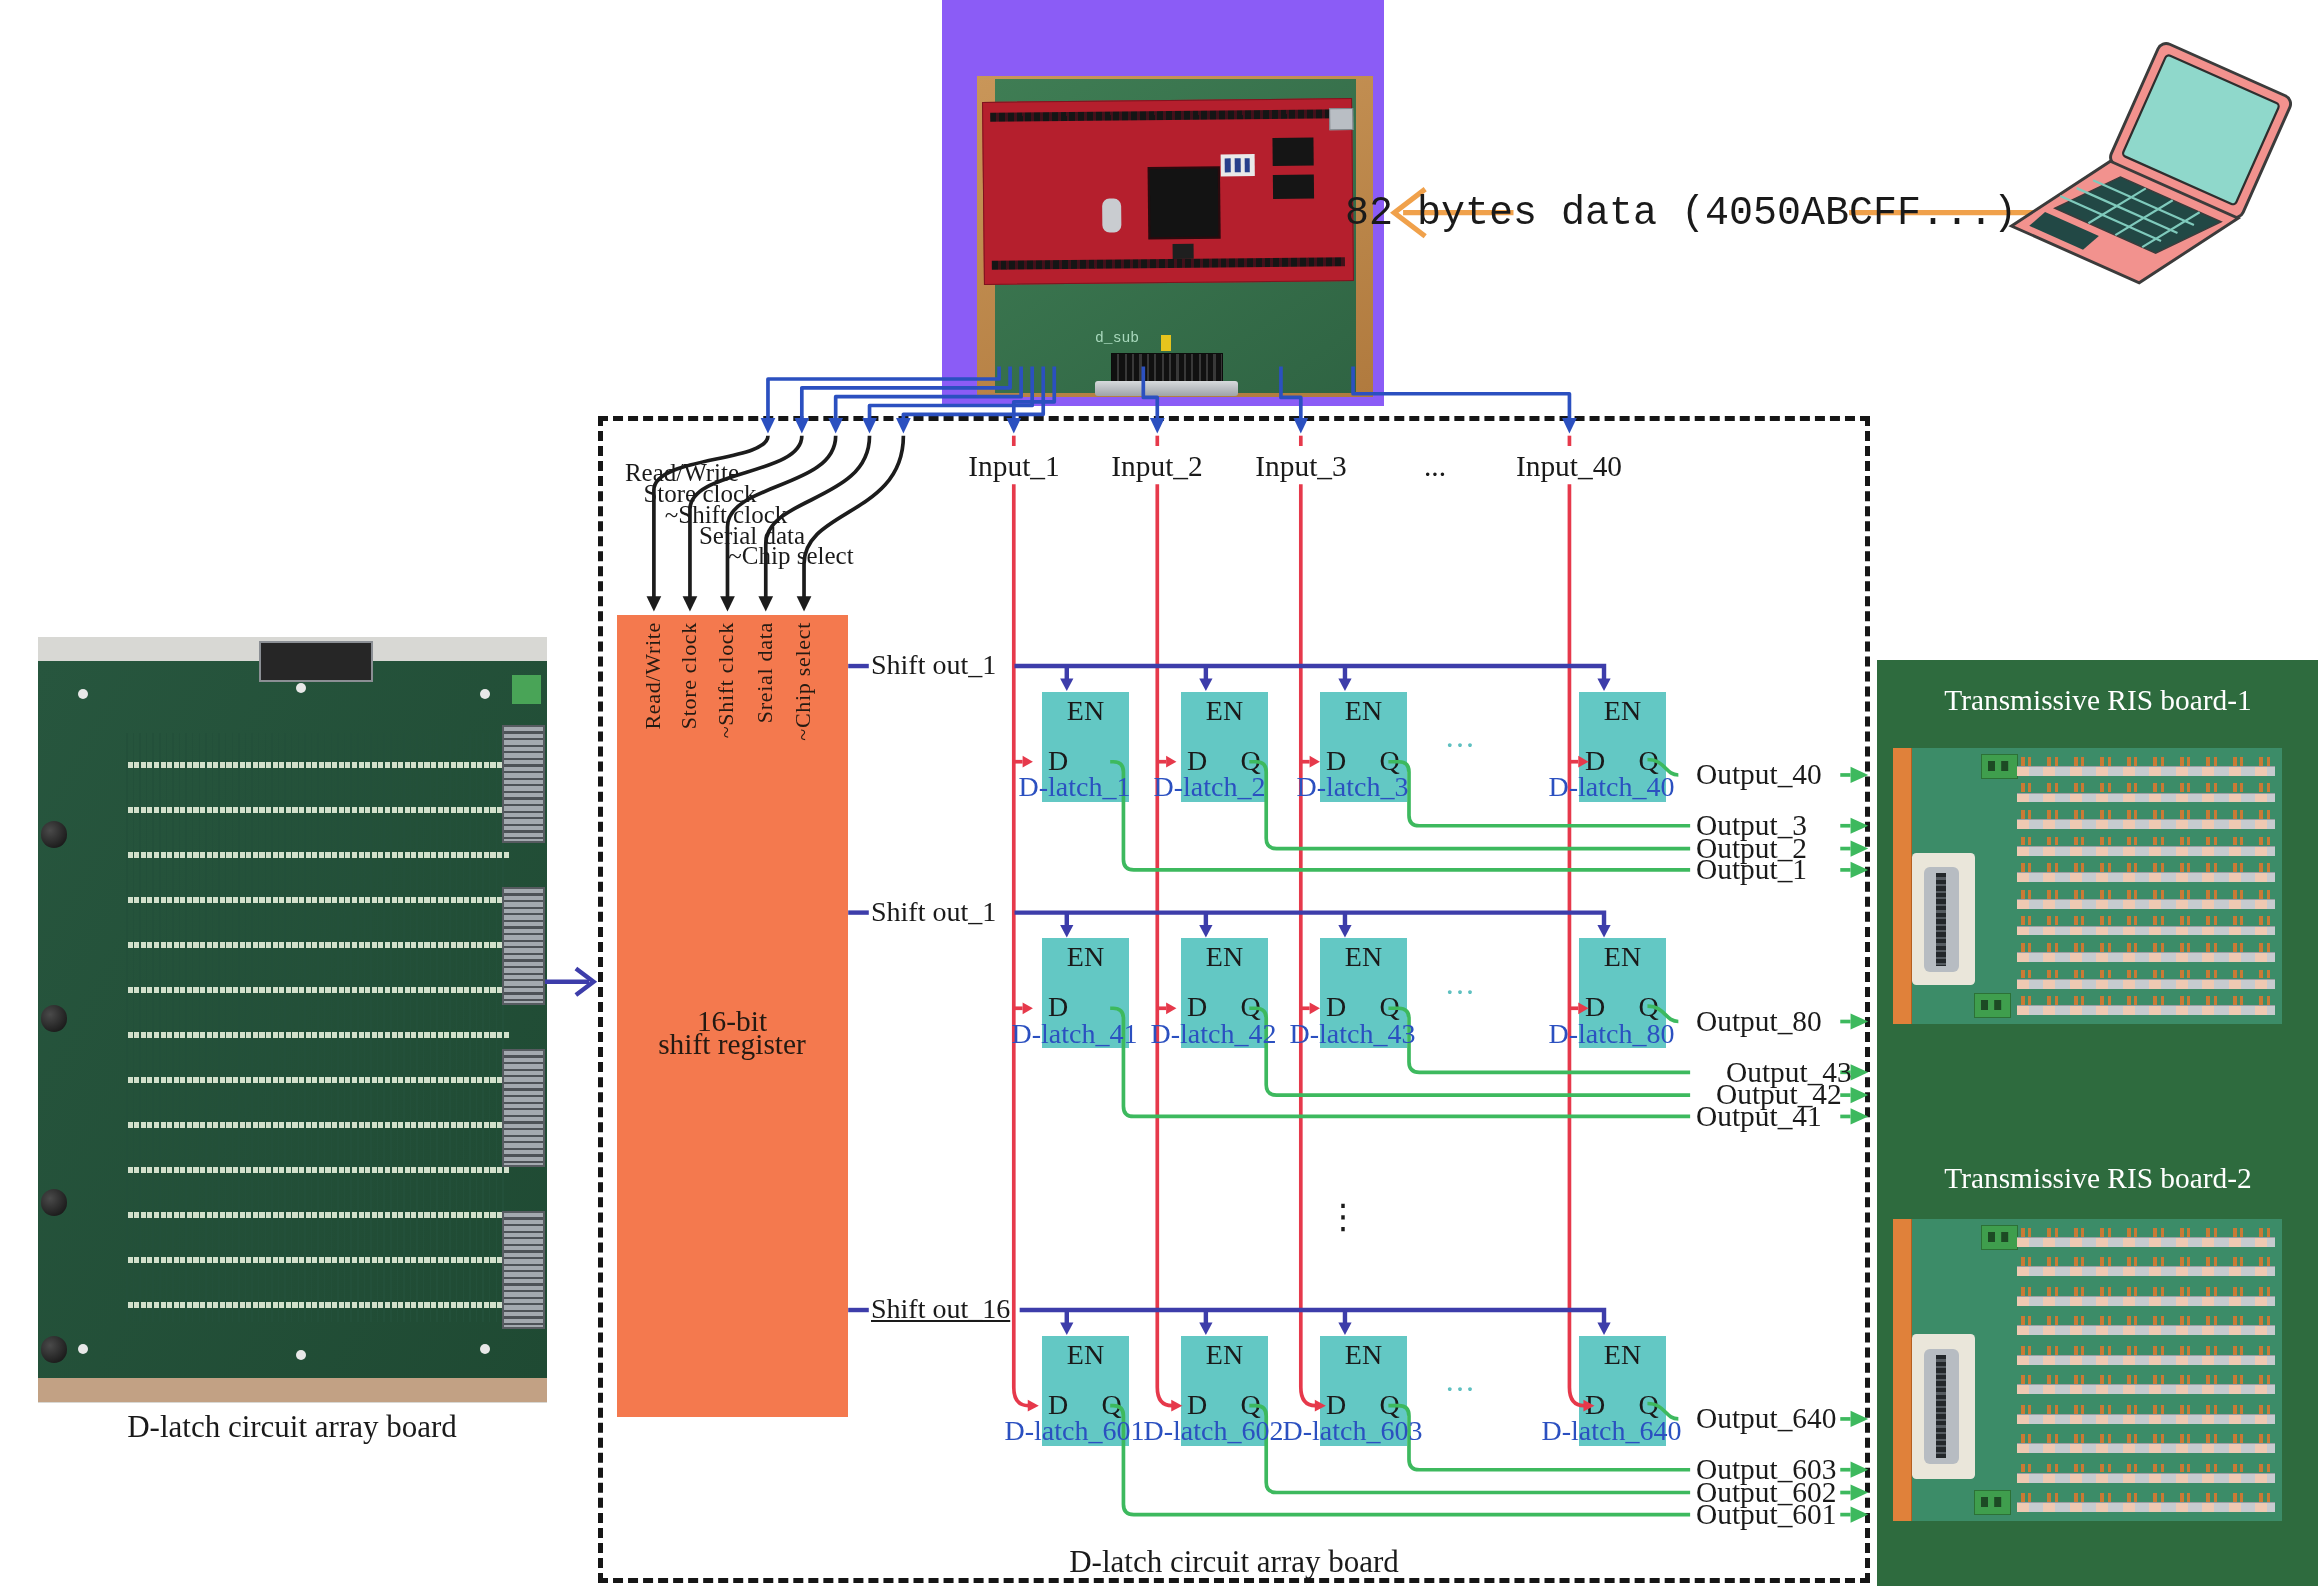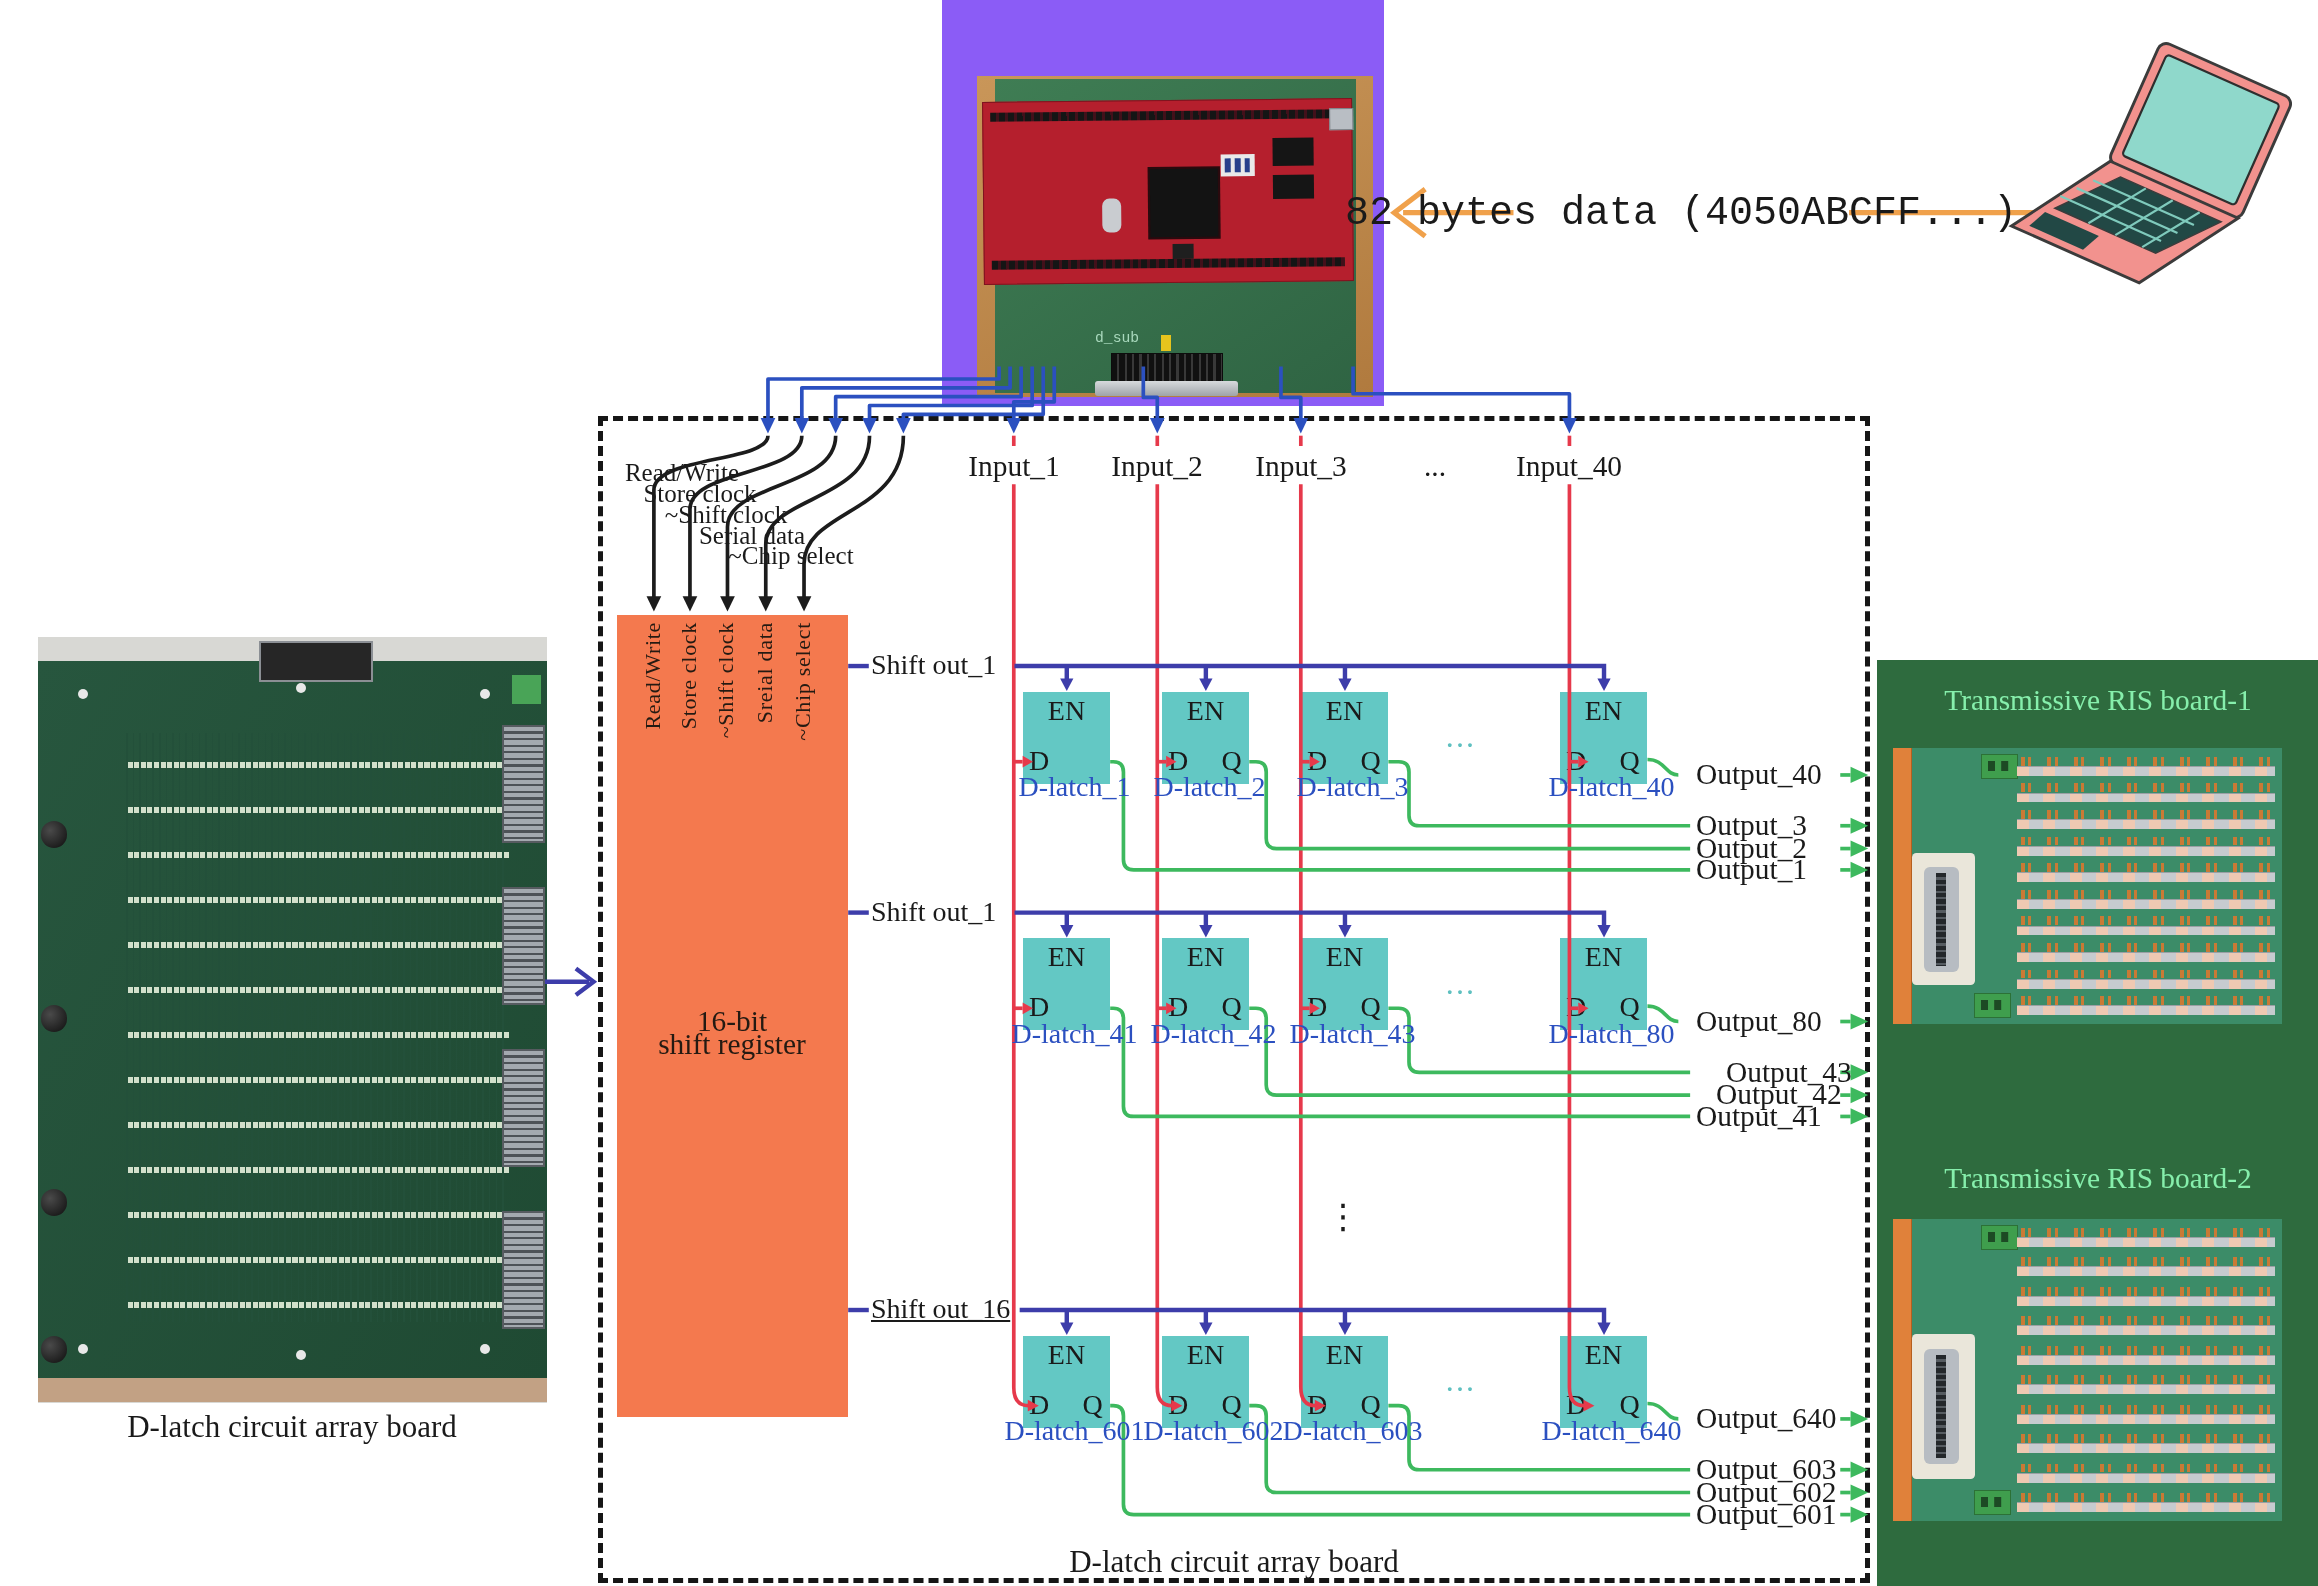--- a/index.html
+++ b/index.html
@@ -25,21 +25,21 @@
   #mcu-bracket{left:118px;top:305px;width:143px;height:14.7px;background:linear-gradient(#d7dadd,#9ea3a8);border-radius:2.9px;}
   #mcu-jumper{left:184px;top:259px;width:10.3px;height:16px;background:#e6c41d;}
   #dsub-label{left:118px;top:254px;color:#a8d8bc;font-size:14.7px;font-family:"Liberation Mono",monospace;}
   
   #dashed-box{left:598px;top:416px;width:1272px;height:1167px;border:5.9px dashed #161616;box-sizing:border-box;z-index:0;}
   
   #shift-register{left:617px;top:615px;width:231px;height:802px;background:#f4794e;z-index:2;}
   .pin-label{position:absolute;writing-mode:vertical-rl;transform:rotate(180deg);font-size:22px;color:#241a12;letter-spacing:0.7px;z-index:4;}
   #reg-line1,#reg-line2{font-size:29.4px;color:#241a12;z-index:4;}
   
-  .latch{position:absolute;width:87px;height:92px;background:#63c8c4;z-index:2;}
+  .latch{position:absolute;width:87px;height:110px;background:#63c8c4;z-index:2;margin-left:19px;}
   .latch .en{position:absolute;top:2.9px;left:0;right:0;text-align:center;font-size:28px;}
   .latch .d{position:absolute;left:5.9px;top:53px;font-size:28px;}
   .latch .q{position:absolute;right:7.4px;top:53px;font-size:28px;}
   .latch-name{position:absolute;width:221px;text-align:center;font-size:28px;color:#2b50c0;z-index:5;}
   .row-dots{color:#5fc0c0;font-size:32px;letter-spacing:2.2px;z-index:4;}
   
   .input-label{font-size:29.4px;z-index:4;}
   .sig-label{font-size:25px;z-index:4;}
   .shift-label{position:absolute;font-size:28px;z-index:4;}
   .out-label{position:absolute;font-size:29.4px;z-index:4;}
@@ -54,21 +54,21 @@
                      repeating-linear-gradient(180deg,rgba(0,0,0,0) 0 29.4px,#d2e0cb 29.4px 35px,rgba(0,0,0,0) 35px 45px);}
   .lp-conn{position:absolute;left:464px;width:43px;height:118px;background:#a3a9af;border:2.2px solid #565b60;box-sizing:border-box;
     background-image:repeating-linear-gradient(180deg,#a3a9af 0 4.4px,#4d5257 4.4px 6.6px);}
   .lp-barrel{position:absolute;left:2.9px;width:26.5px;height:26.5px;border-radius:50%;background:radial-gradient(circle at 35% 35%,#4a4a4a,#0d0d0d);}
   .lp-hole{position:absolute;width:10.3px;height:10.3px;border-radius:50%;background:#e8e8e8;}
   #lp-term{left:474px;top:38px;width:29.4px;height:29.4px;background:#49a457;}
   #lp-hand{left:0;top:741px;width:509px;height:24px;background:#c2a184;}
   #left-caption{font-size:31px;z-index:4;}
   
   #ris-panel{left:1877px;top:660px;width:442px;height:927px;background:#2e6b3e;z-index:1;}
-  .ris-title{position:absolute;width:100%;text-align:center;color:#86efac;font-size:29.4px;}
+  .ris-title{position:absolute;width:100%;text-align:center;color:#ffffff;font-size:29.4px;}
   .risphoto{position:absolute;left:16px;width:389px;background:#3c8c68;}
   .risphoto .edge{position:absolute;left:0;top:0;bottom:0;width:17.7px;background:#e0813a;border-right:1.5px solid #b55f1f;}
   .risphoto .tape{position:absolute;left:19px;top:38%;width:63px;height:48%;background:#eae6da;border-radius:4.4px;}
   .risphoto .dsub{position:absolute;left:31px;top:43%;width:35px;height:38%;background:#b7bcc2;border-radius:5.9px;}
   .risphoto .dsub:after{content:"";position:absolute;left:11.8px;top:5.9px;bottom:5.9px;width:10.3px;background:repeating-linear-gradient(180deg,#23272b 0 4.4px,#555b61 4.4px 6.6px);}
   .risphoto .term{position:absolute;width:37px;height:25px;background:#3f9e4d;border:1.5px solid #2c7136;box-sizing:border-box;}
   .risphoto .term:after{content:"";position:absolute;left:5.9px;top:5.9px;width:7.4px;height:10.3px;background:#1d4a24;box-shadow:13.2px 0 0 #1d4a24;}
   .risphoto .cells{position:absolute;left:124px;top:8.8px;right:7.4px;bottom:8.8px;display:flex;flex-direction:column;justify-content:space-between;}
   .risphoto .cells i{position:relative;display:block;height:19px;}
   .risphoto .cells i:before{content:"";position:absolute;top:0;left:4.4px;right:0;height:8.8px;

